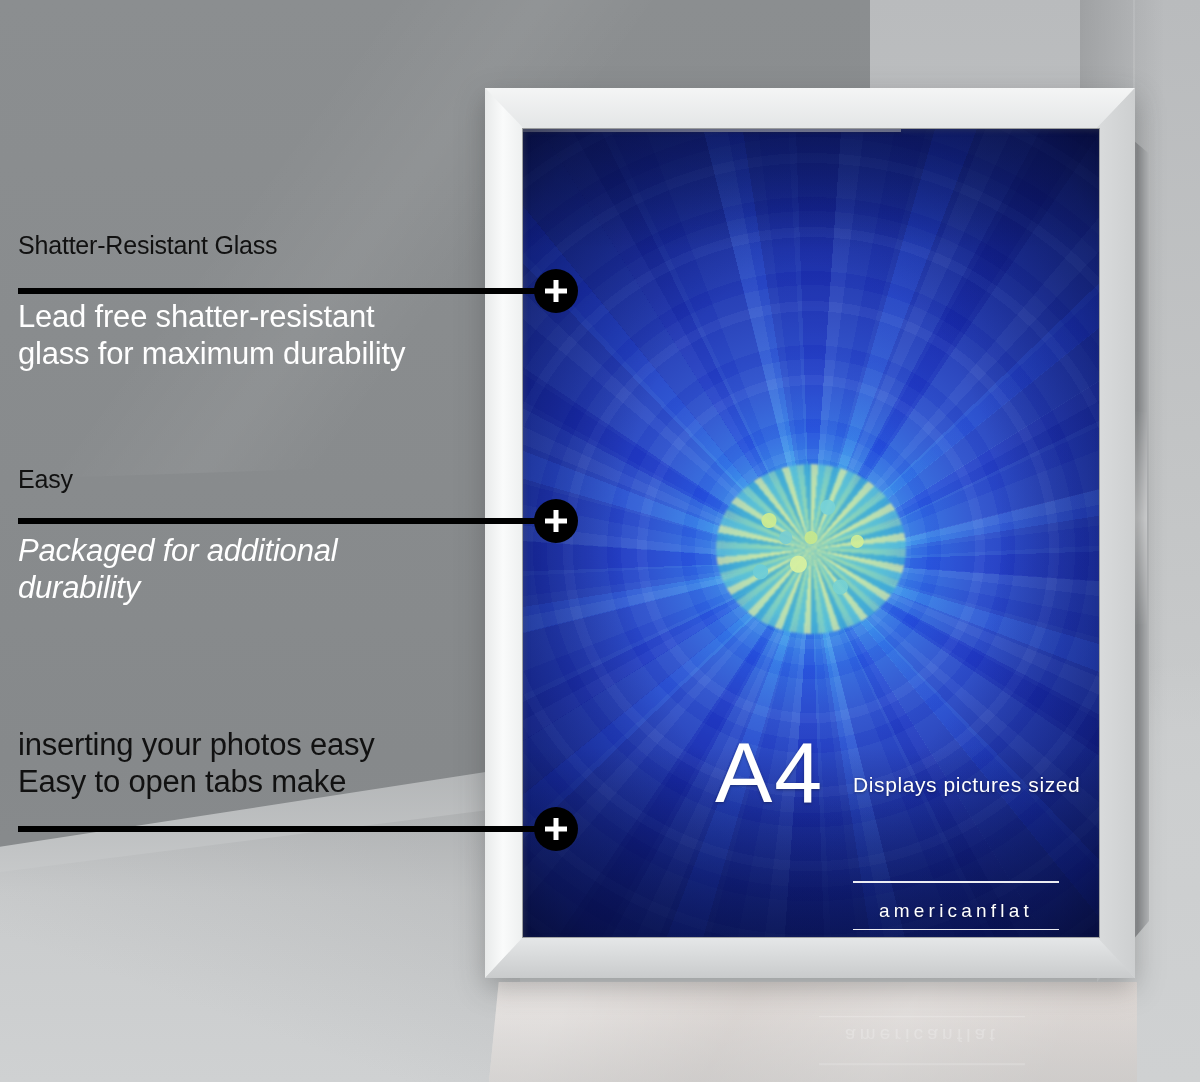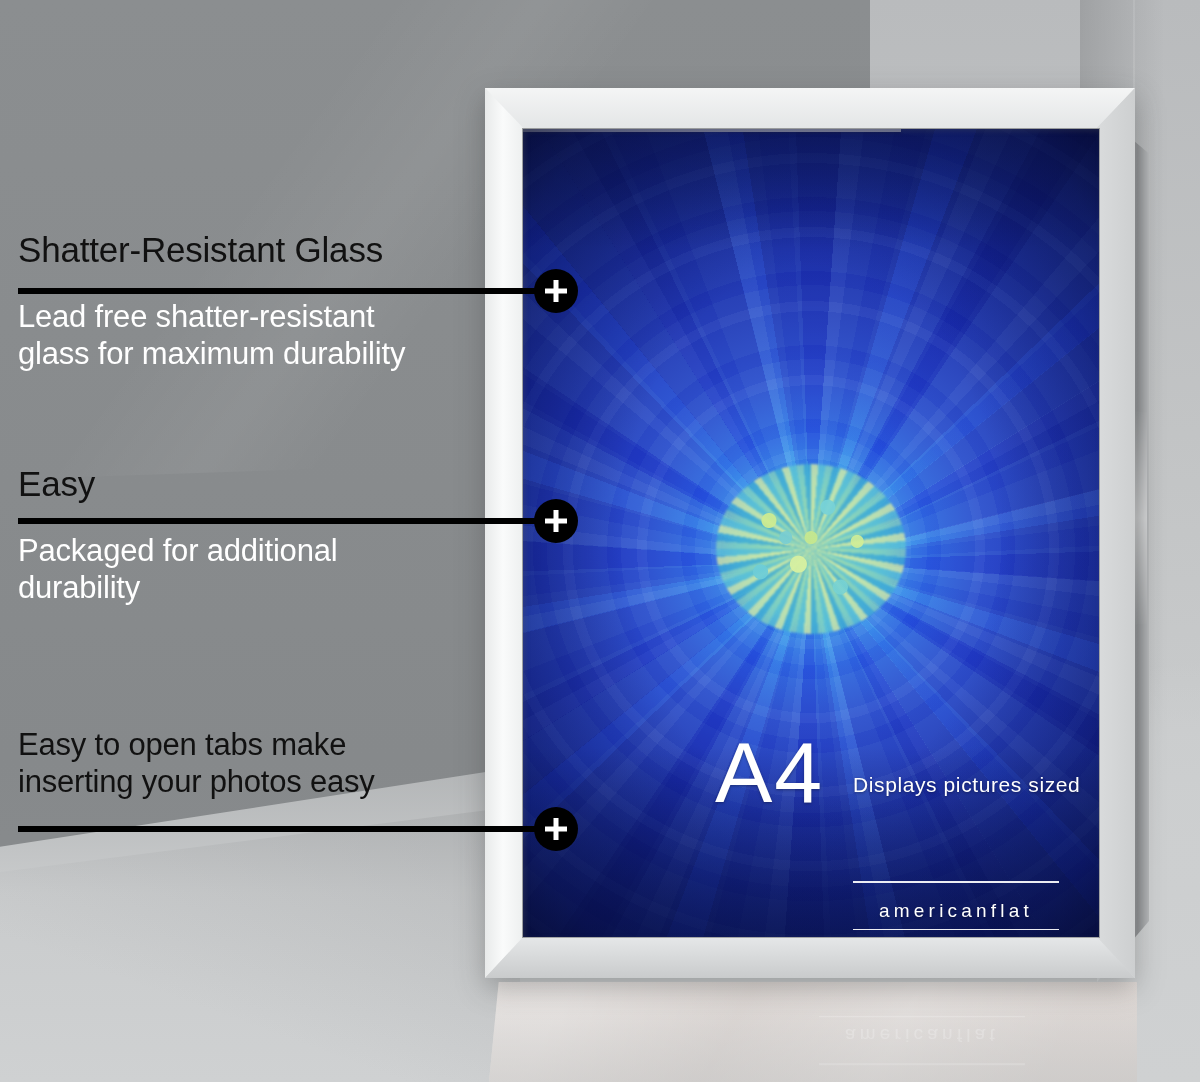--- a/index.html
+++ b/index.html
@@ -217,21 +217,21 @@
   .refl-brand .brand-line { background:rgba(255,255,255,0.85); }
   .refl-brand .brand-text { color:rgba(255,255,255,0.9); text-shadow:none; font-size:19px; letter-spacing:4.2px; }
   .refl-fade {
     position:absolute; inset:0;
     background:linear-gradient(180deg, rgba(205,200,198,0.0), rgba(200,198,196,0.55));
   }
 
   
   .callout { position:absolute; left:18px; }
   .co-head {
-    color:#111; font-size:35px; font-weight:400; line-height:1.05;
+    color:#111; font-size:25px; font-weight:400; line-height:1.05;
     letter-spacing:-0.2px; white-space:nowrap;
   }
   .co-body {
     color:#fff; font-size:31px; font-weight:400; line-height:1.18;
     letter-spacing:-0.2px;
   }
   .co-body.dark { color:#111; }
   .leader {
     position:absolute; left:18px; height:6px; background:#000; z-index:6;
   }
@@ -320,28 +320,28 @@
   <div class="callout" style="top:466px;">
     <div class="co-head">Easy</div>
   </div>
   <div class="leader" style="top:518px; width:540px;"></div>
   <div class="plus-dot" style="left:534px; top:499px;">
     <svg width="26" height="26" viewBox="0 0 26 26" aria-hidden="true">
       <rect x="10.5" y="2" width="5" height="22" fill="#ffffff"></rect>
       <rect x="2" y="10.5" width="22" height="5" fill="#ffffff"></rect>
     </svg>
   </div>
-  <div class="callout" style="top:533px;">
+  <div class="callout" style="top:533px;font-style:italic;">
     <div class="co-body">Packaged for additional</div>
     <div class="co-body">durability</div>
   </div>
 
   <div class="callout" style="top:727px;">
+    <div class="co-body dark">inserting your photos easy</div>
     <div class="co-body dark">Easy to open tabs make</div>
-    <div class="co-body dark">inserting your photos easy</div>
   </div>
   <div class="leader" style="top:826px; width:540px;"></div>
   <div class="plus-dot" style="left:534px; top:807px;">
     <svg width="26" height="26" viewBox="0 0 26 26" aria-hidden="true">
       <rect x="10.5" y="2" width="5" height="22" fill="#ffffff"></rect>
       <rect x="2" y="10.5" width="22" height="5" fill="#ffffff"></rect>
     </svg>
   </div>
 
 </div>

